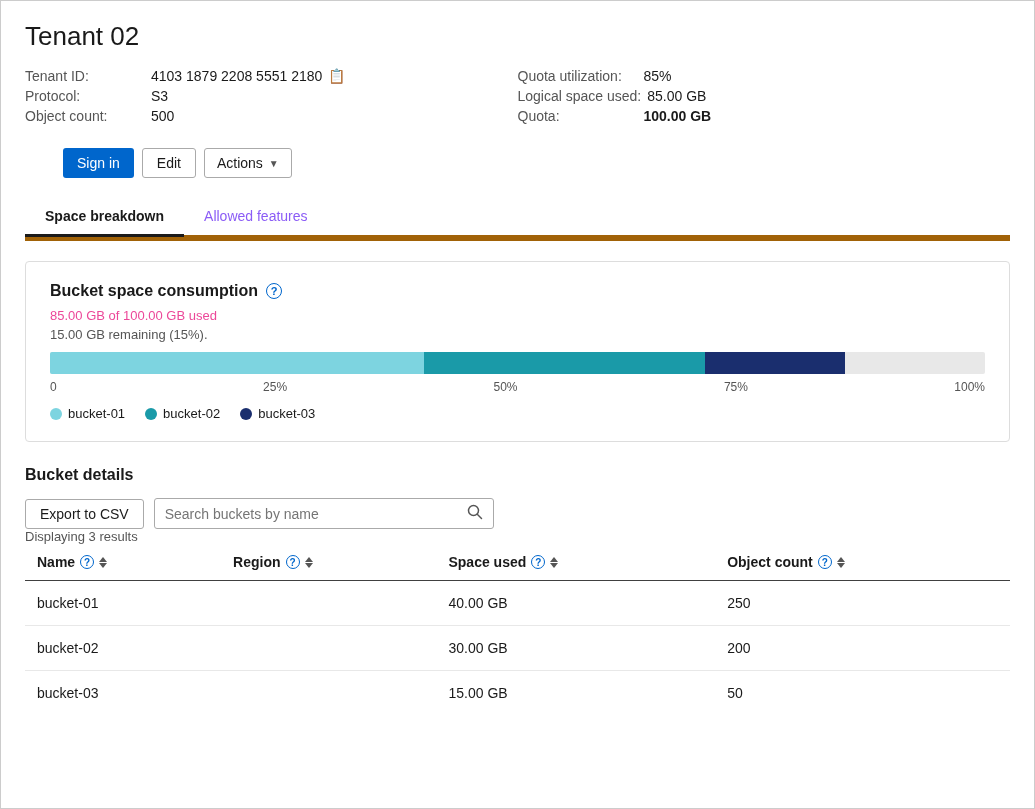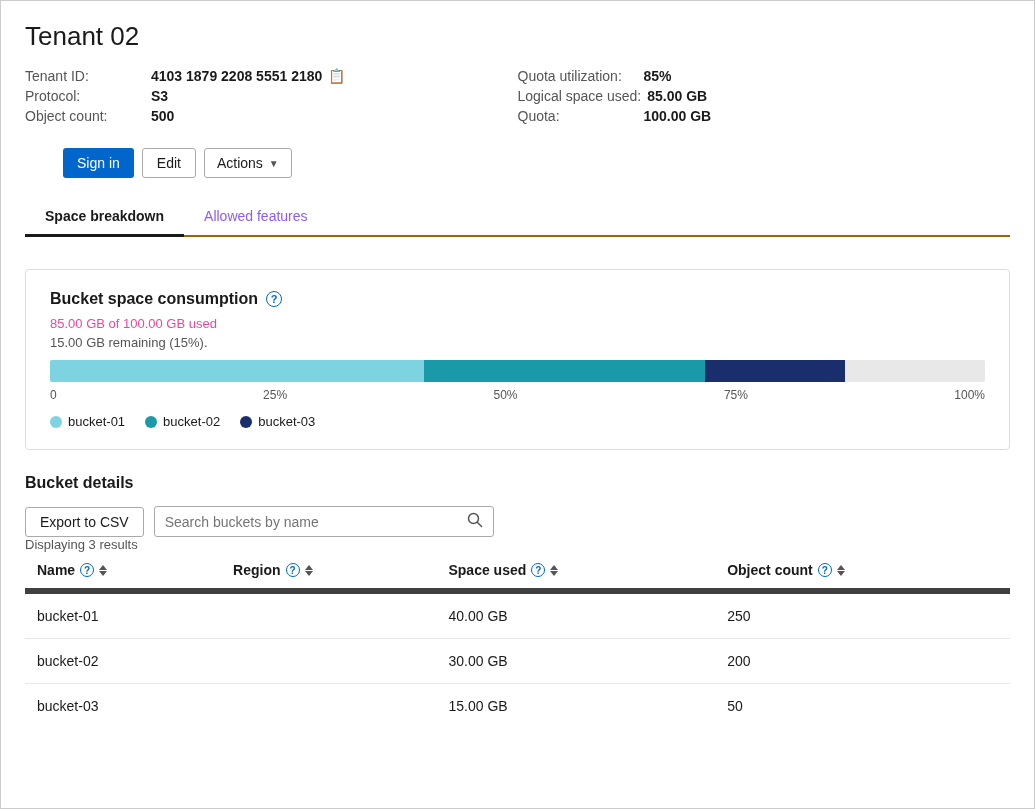--- a/index.html
+++ b/index.html
@@ -35,21 +35,21 @@
     .meta-row {
       display: flex;
       align-items: center;
       gap: 6px;
     }
     .meta-label {
       color: #555;
       min-width: 120px;
     }
     .meta-value {
-      font-weight: 700;
+      font-weight: 400;
       color: #1a1a1a;
     }
     .meta-value.bold {
       font-weight: 700;
     }
     .tenant-id-value {
       display: flex;
       align-items: center;
       gap: 6px;
     }
@@ -97,22 +97,22 @@
       align-items: center;
       gap: 6px;
     }
     .chevron-down {
       font-size: 10px;
       color: #555;
     }
     
     .tabs {
       display: flex;
-      border-bottom: 2px solid #a16207;
-      margin-bottom: 12px;
+      border-bottom: 6px solid #a16207;
+      margin-bottom: 0;
     }
     .tab {
       padding: 10px 20px;
       cursor: pointer;
       font-size: 14px;
       color: #555;
       border-bottom: 3px solid transparent;
       margin-bottom: -2px;
     }
     .tab.active {
@@ -244,21 +244,21 @@
       font-size: 13px;
       color: #555;
     }
     
     table {
       width: 100%;
       border-collapse: collapse;
       font-size: 14px;
     }
     thead tr {
-      border-bottom: 6px solid #404040;
+      border-bottom: 1px solid #404040;
     }
     th {
       text-align: left;
       padding: 10px 12px;
       font-weight: 600;
       color: #1a1a1a;
     }
     th .th-inner {
       display: flex;
       align-items: center;

